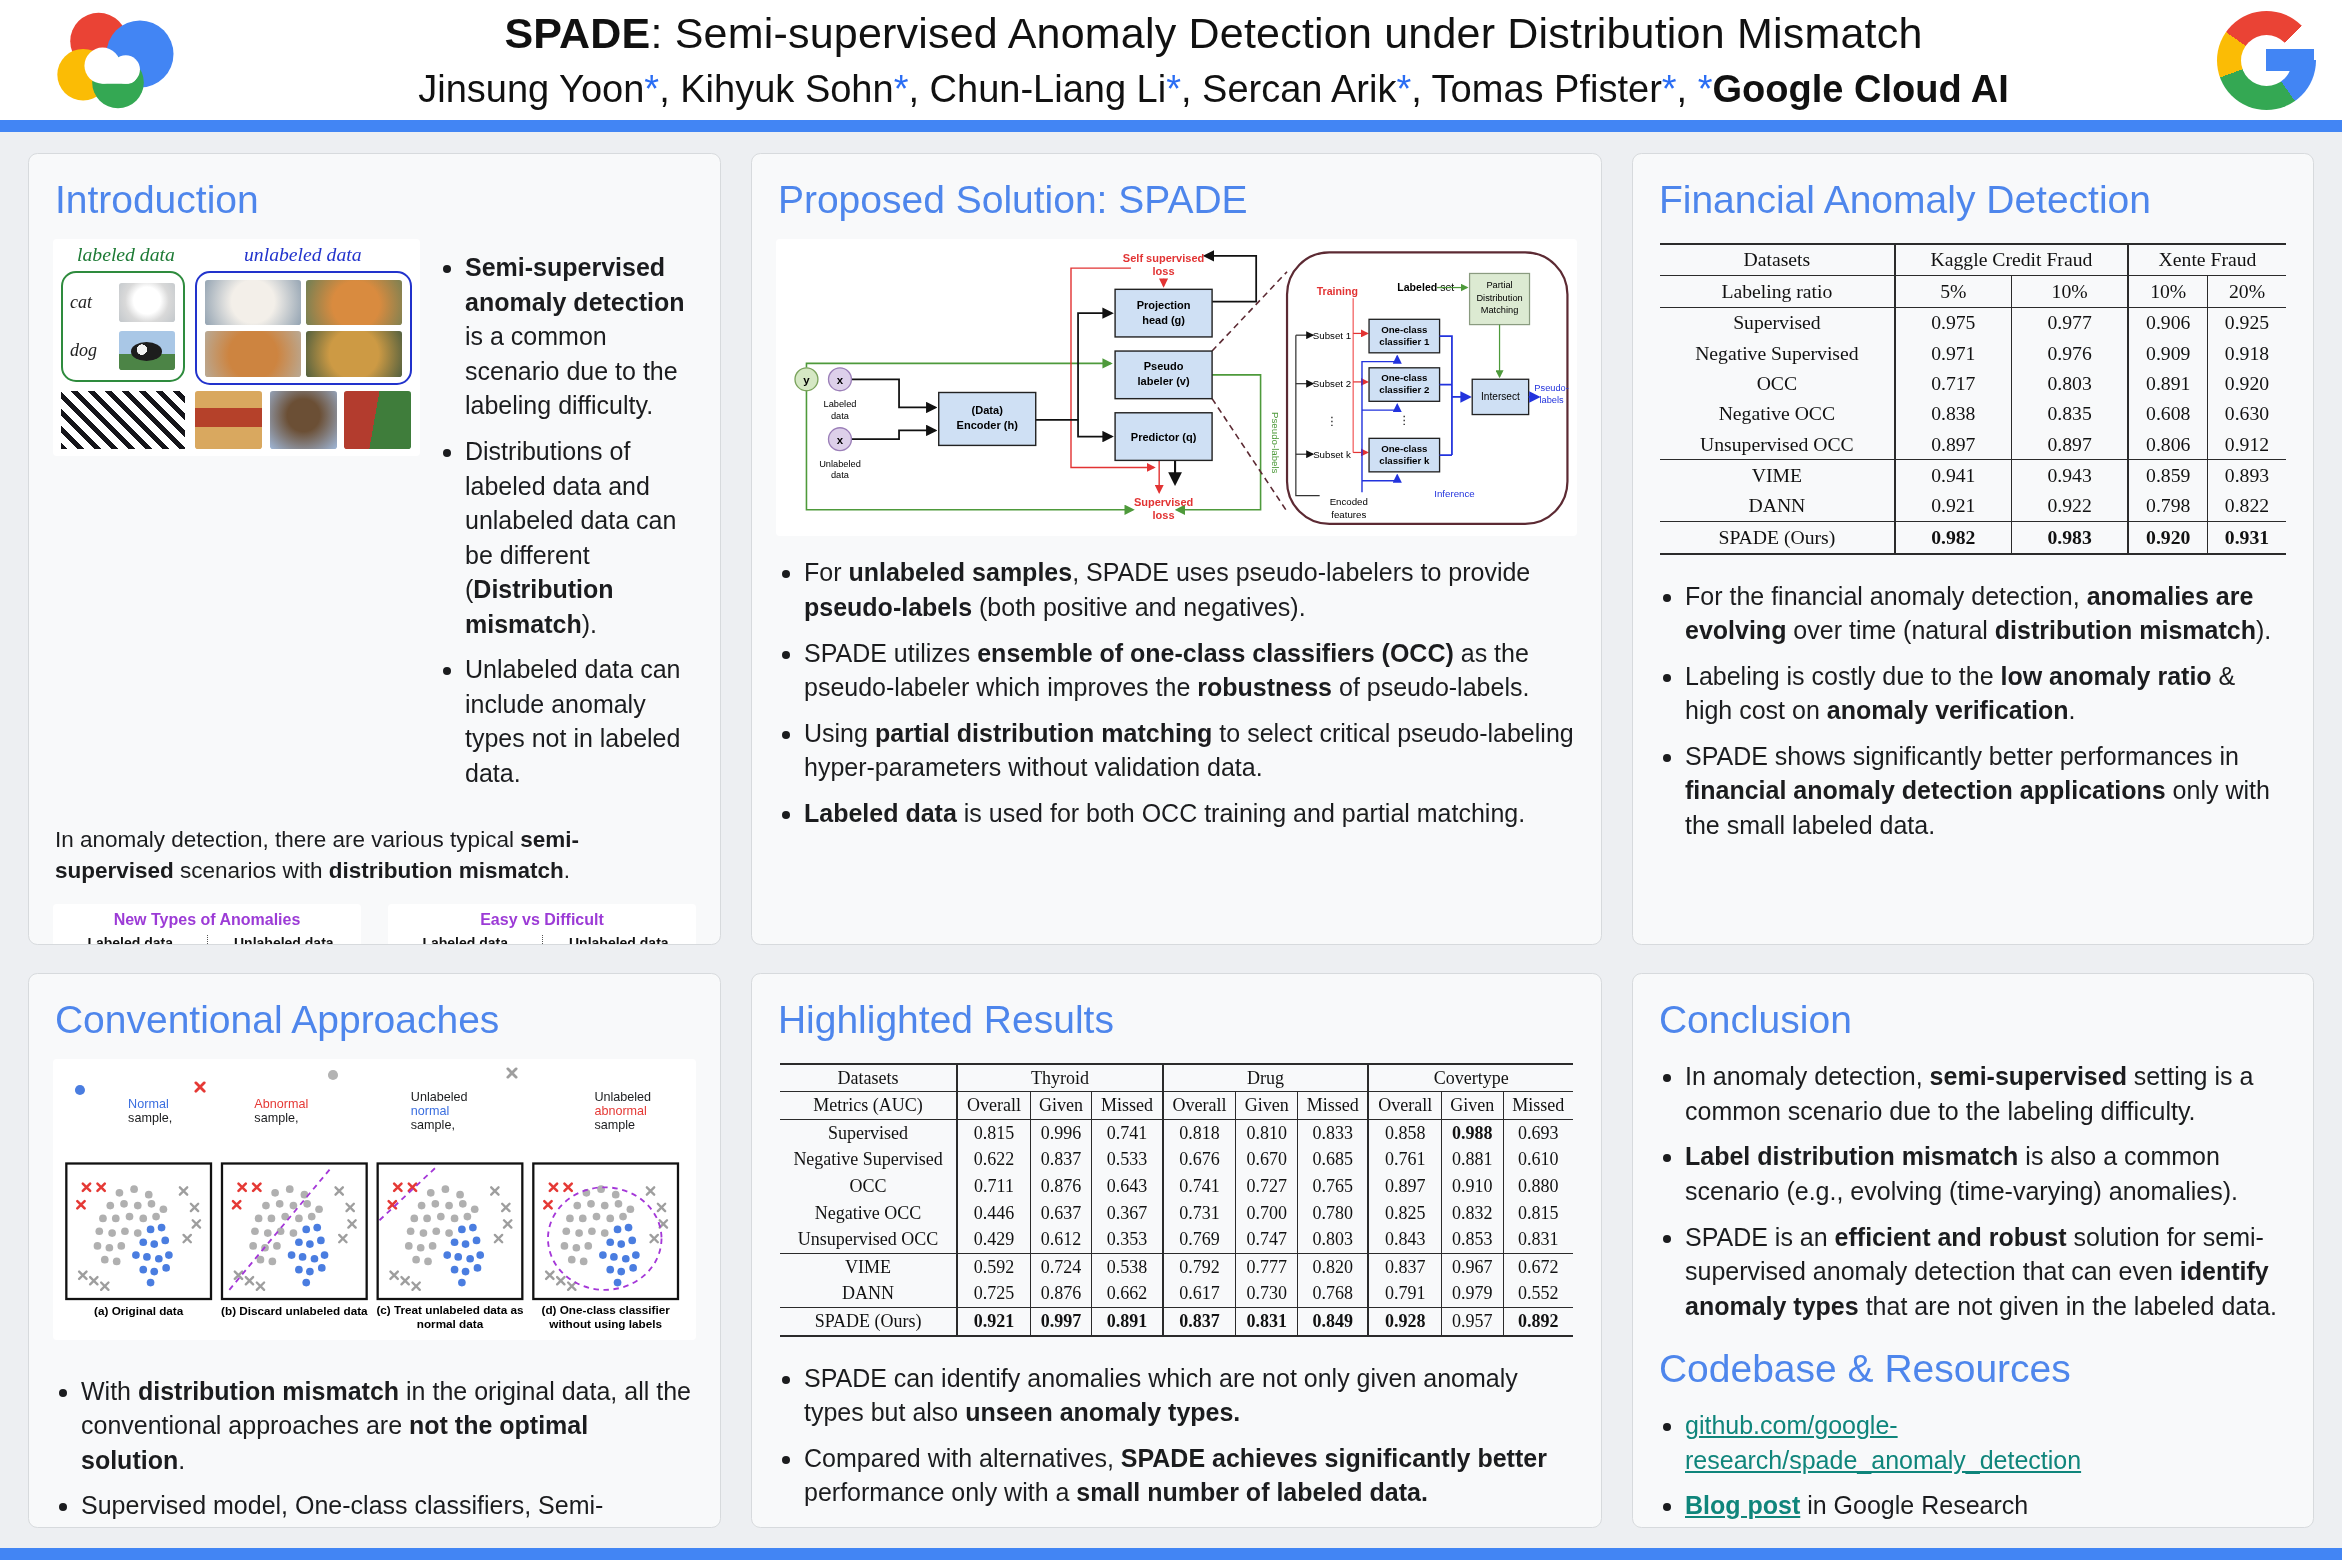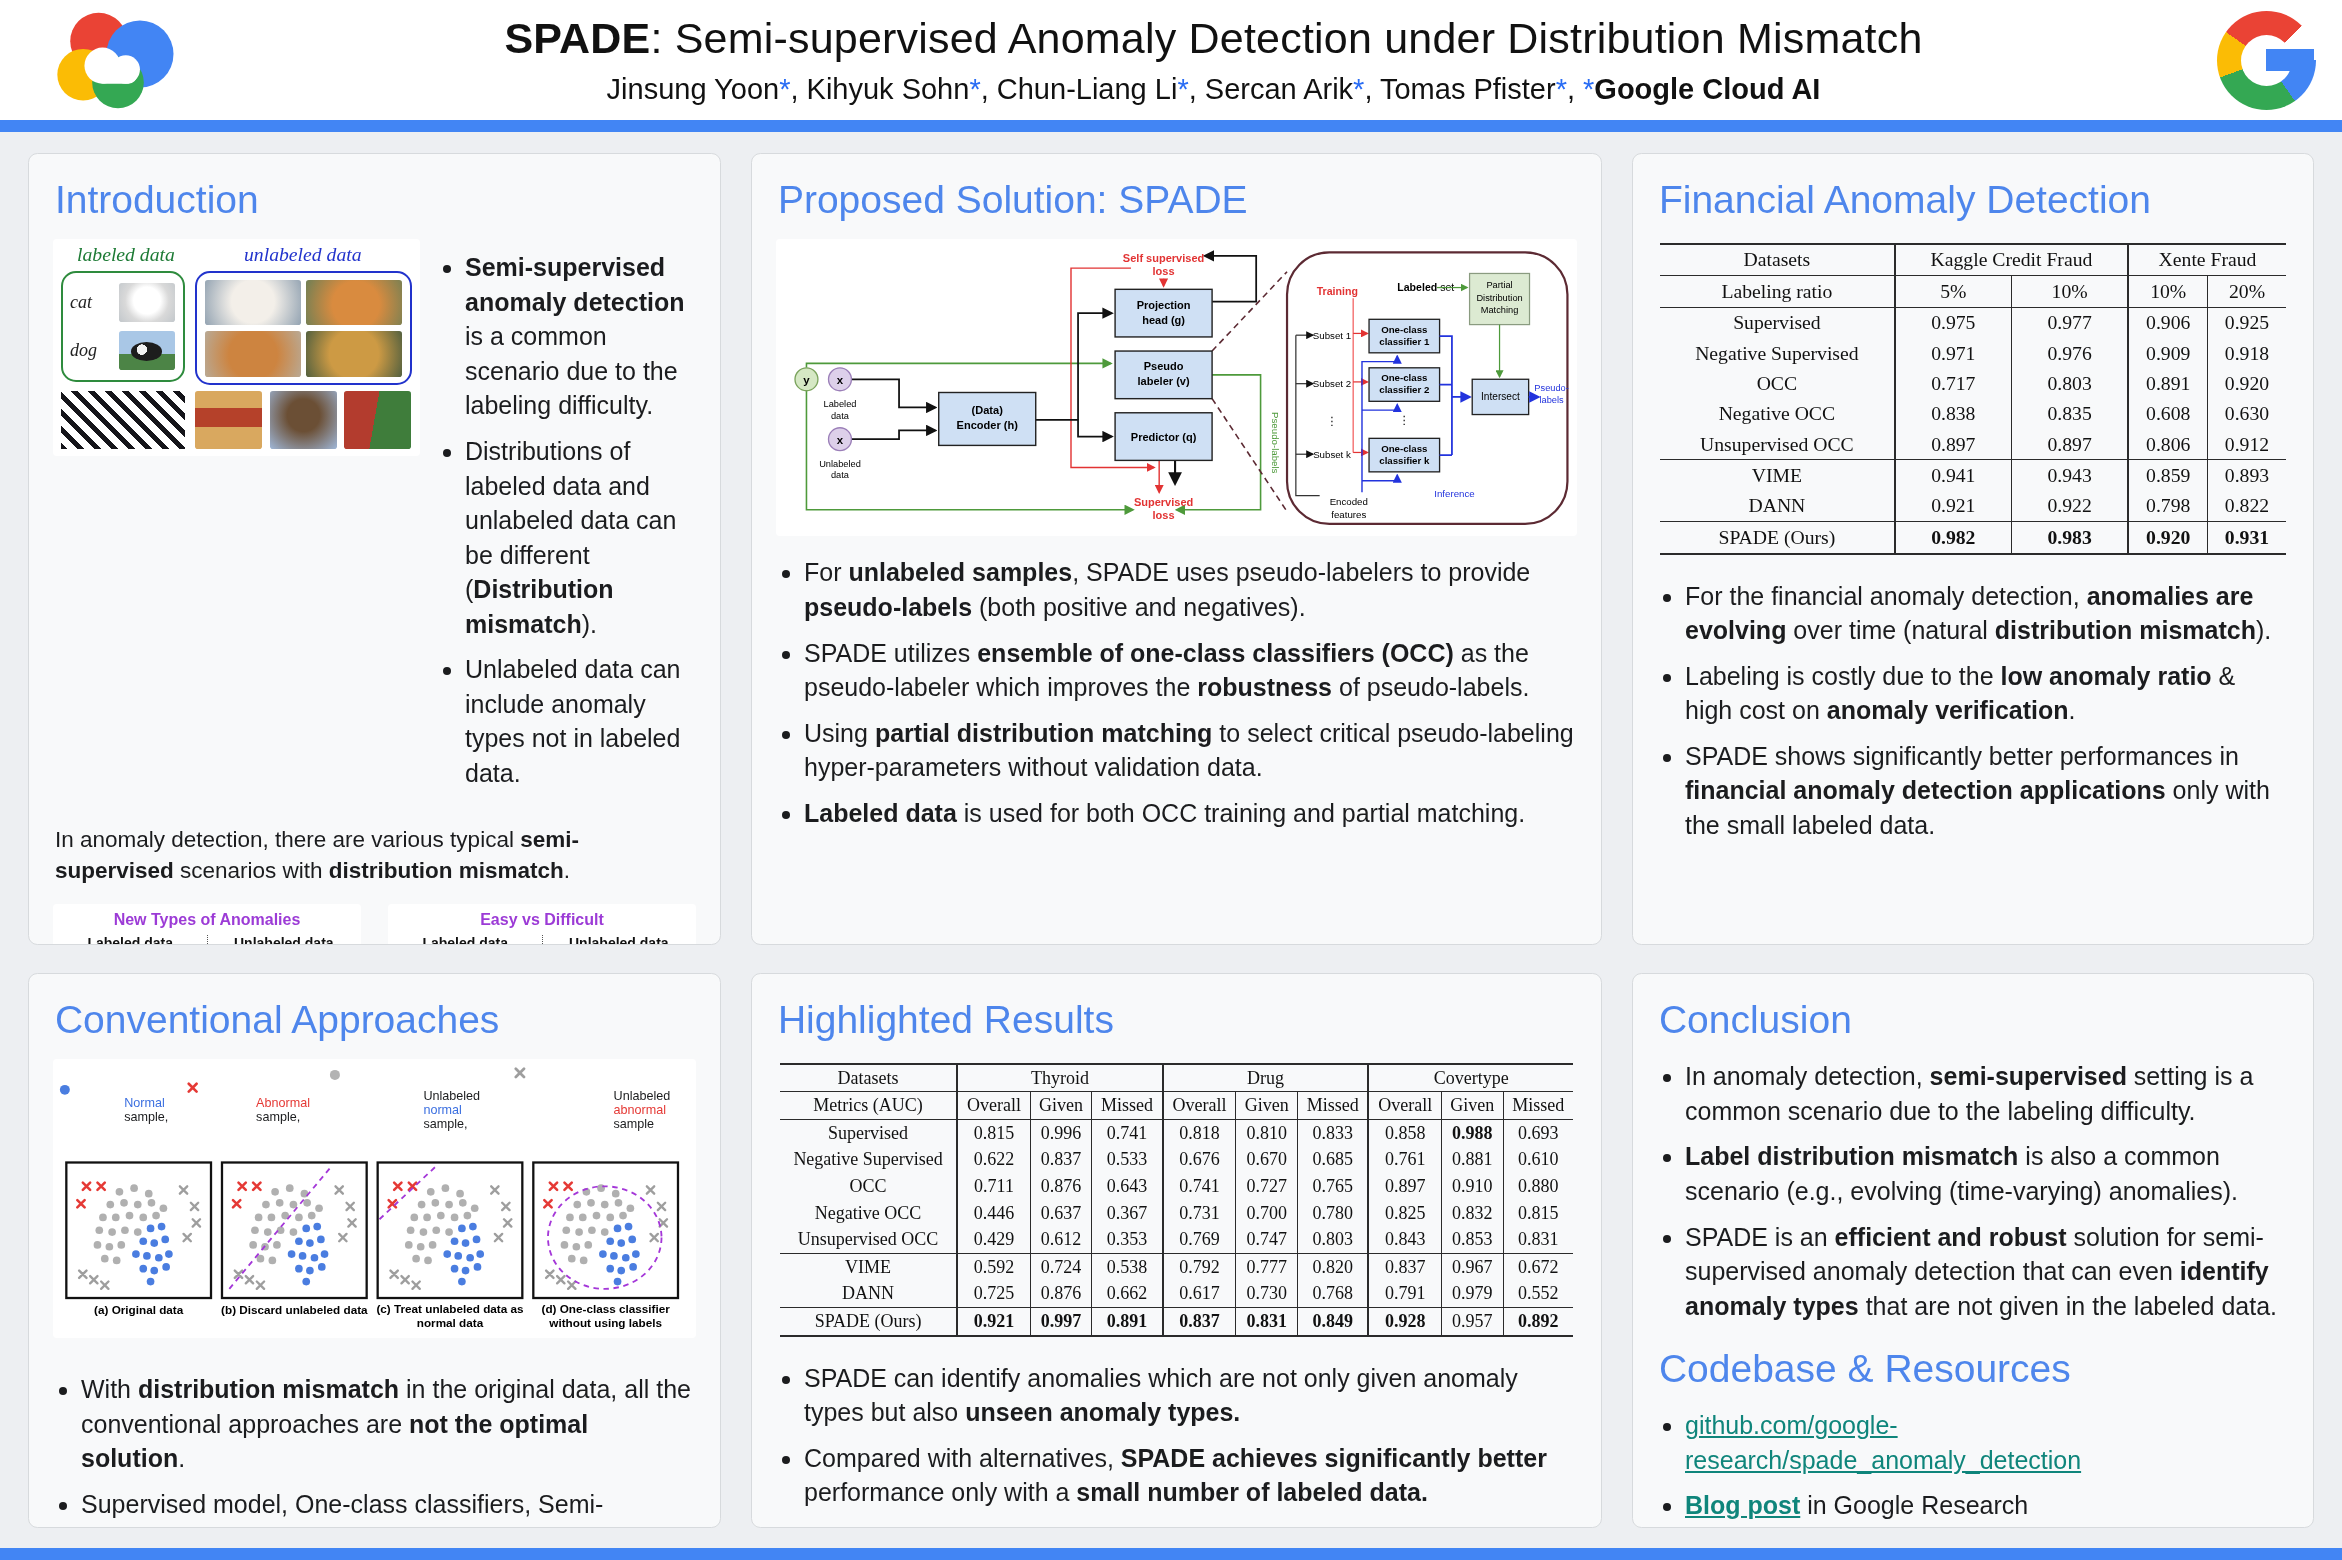--- a/index.html
+++ b/index.html
@@ -5,21 +5,21 @@
   * { margin:0; padding:0; box-sizing:border-box; }
   body { width:2342px; height:1561px; background:#fff; font-family:"Liberation Sans","DejaVu Sans",sans-serif; color:#1b1c1e; overflow:hidden; }
   .b { font-weight:700; }
   .u { text-decoration:underline; }
 
   
   .poster-header { height:120px; display:flex; align-items:center; justify-content:space-between; padding:3.7px 26px; background:#fff; }
   .header-center { flex:1; text-align:center; }
   .poster-title { font-size:43px; color:#111; letter-spacing:0.2px; }
   .poster-title .b { font-weight:700; }
-  .poster-authors { font-size:29px; margin-top:9.4px; color:#111; }
+  .poster-authors { font-size:38px; margin-top:9.4px; color:#111; }
   .topbar { height:12px; background:#4285f4; }
   .footerbar { height:13px; background:#4285f4; }
 
   
   .glogo { position:relative; width:99px; height:99px; border-radius:50%;
     background:conic-gradient(#ea4335 0 45deg, #fff 45deg 90deg, #4285f4 90deg 145deg, #34a853 145deg 250deg, #fbbc05 250deg 305deg, #ea4335 305deg 360deg); }
   .glogo::before { content:""; position:absolute; inset:24px; border-radius:50%; background:#fff; }
   .glogo::after { content:""; position:absolute; right:1.9px; top:38px; width:48px; height:22.5px; background:#4285f4; }
 
   
@@ -111,21 +111,21 @@
   .res tr:not(.h1) td:nth-child(6),
   .res tr:not(.h1) td:nth-child(8),
   .res tr:not(.h1) td:nth-child(9) { border-right:0.9px solid #2b2b2b; }
   .res tr:not(.h1) td:nth-child(4),
   .res tr:not(.h1) td:nth-child(7) { border-right:2.8px double #2b2b2b; }
   .table-bullets { margin-top:24px; }
 
   
   .conv-fig { background:#fff; border-radius:3.7px; padding:7.5px 5.6px 1.9px; margin-top:1.9px; }
   .conv-legend { display:flex; justify-content:center; gap:19px; align-items:center; font-size:12.6px; margin-bottom:3.7px; }
-  .conv-legend .li { display:flex; align-items:center; gap:13px; }
+  .conv-legend .li { display:flex; align-items:center; gap:1px; }
   .conv-fig svg { display:block; width:100%; height:auto; }
   .conv-bullets { margin-top:34px; }
 
   
   .codebase-h { margin-top:24px; }
   .res-list li { cursor:pointer; }
 </style>
 </head>
 <body>
 

